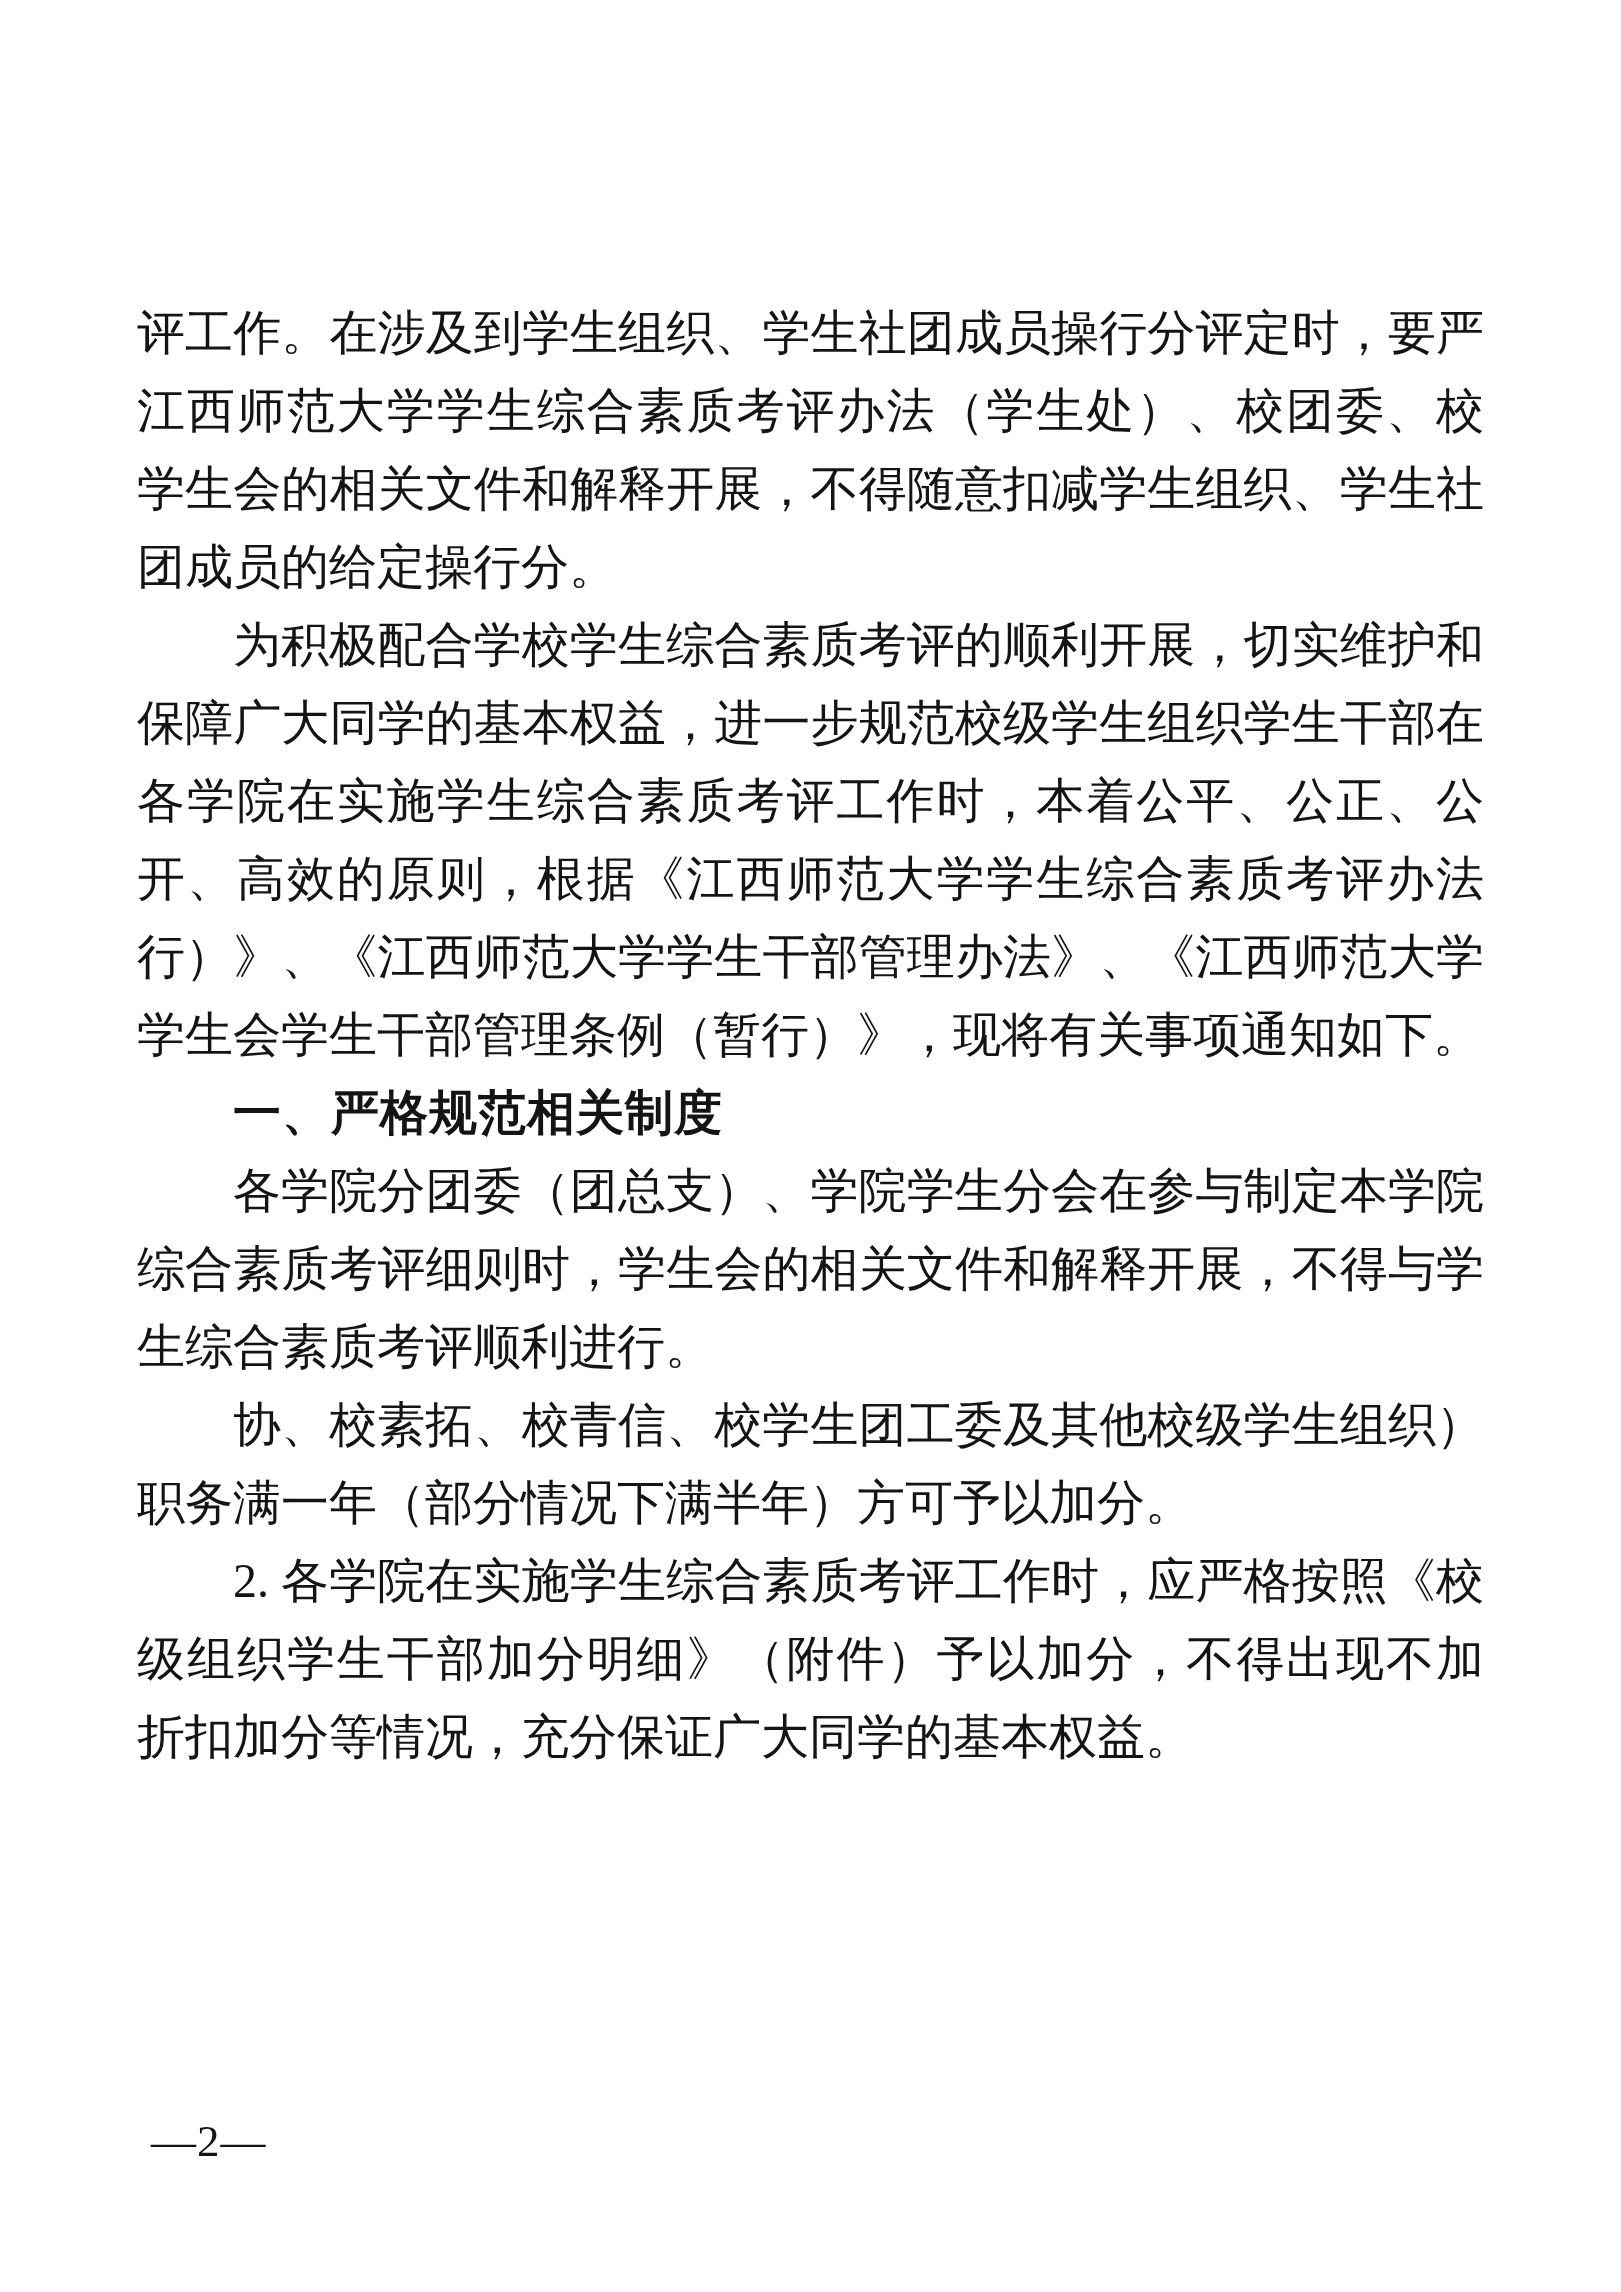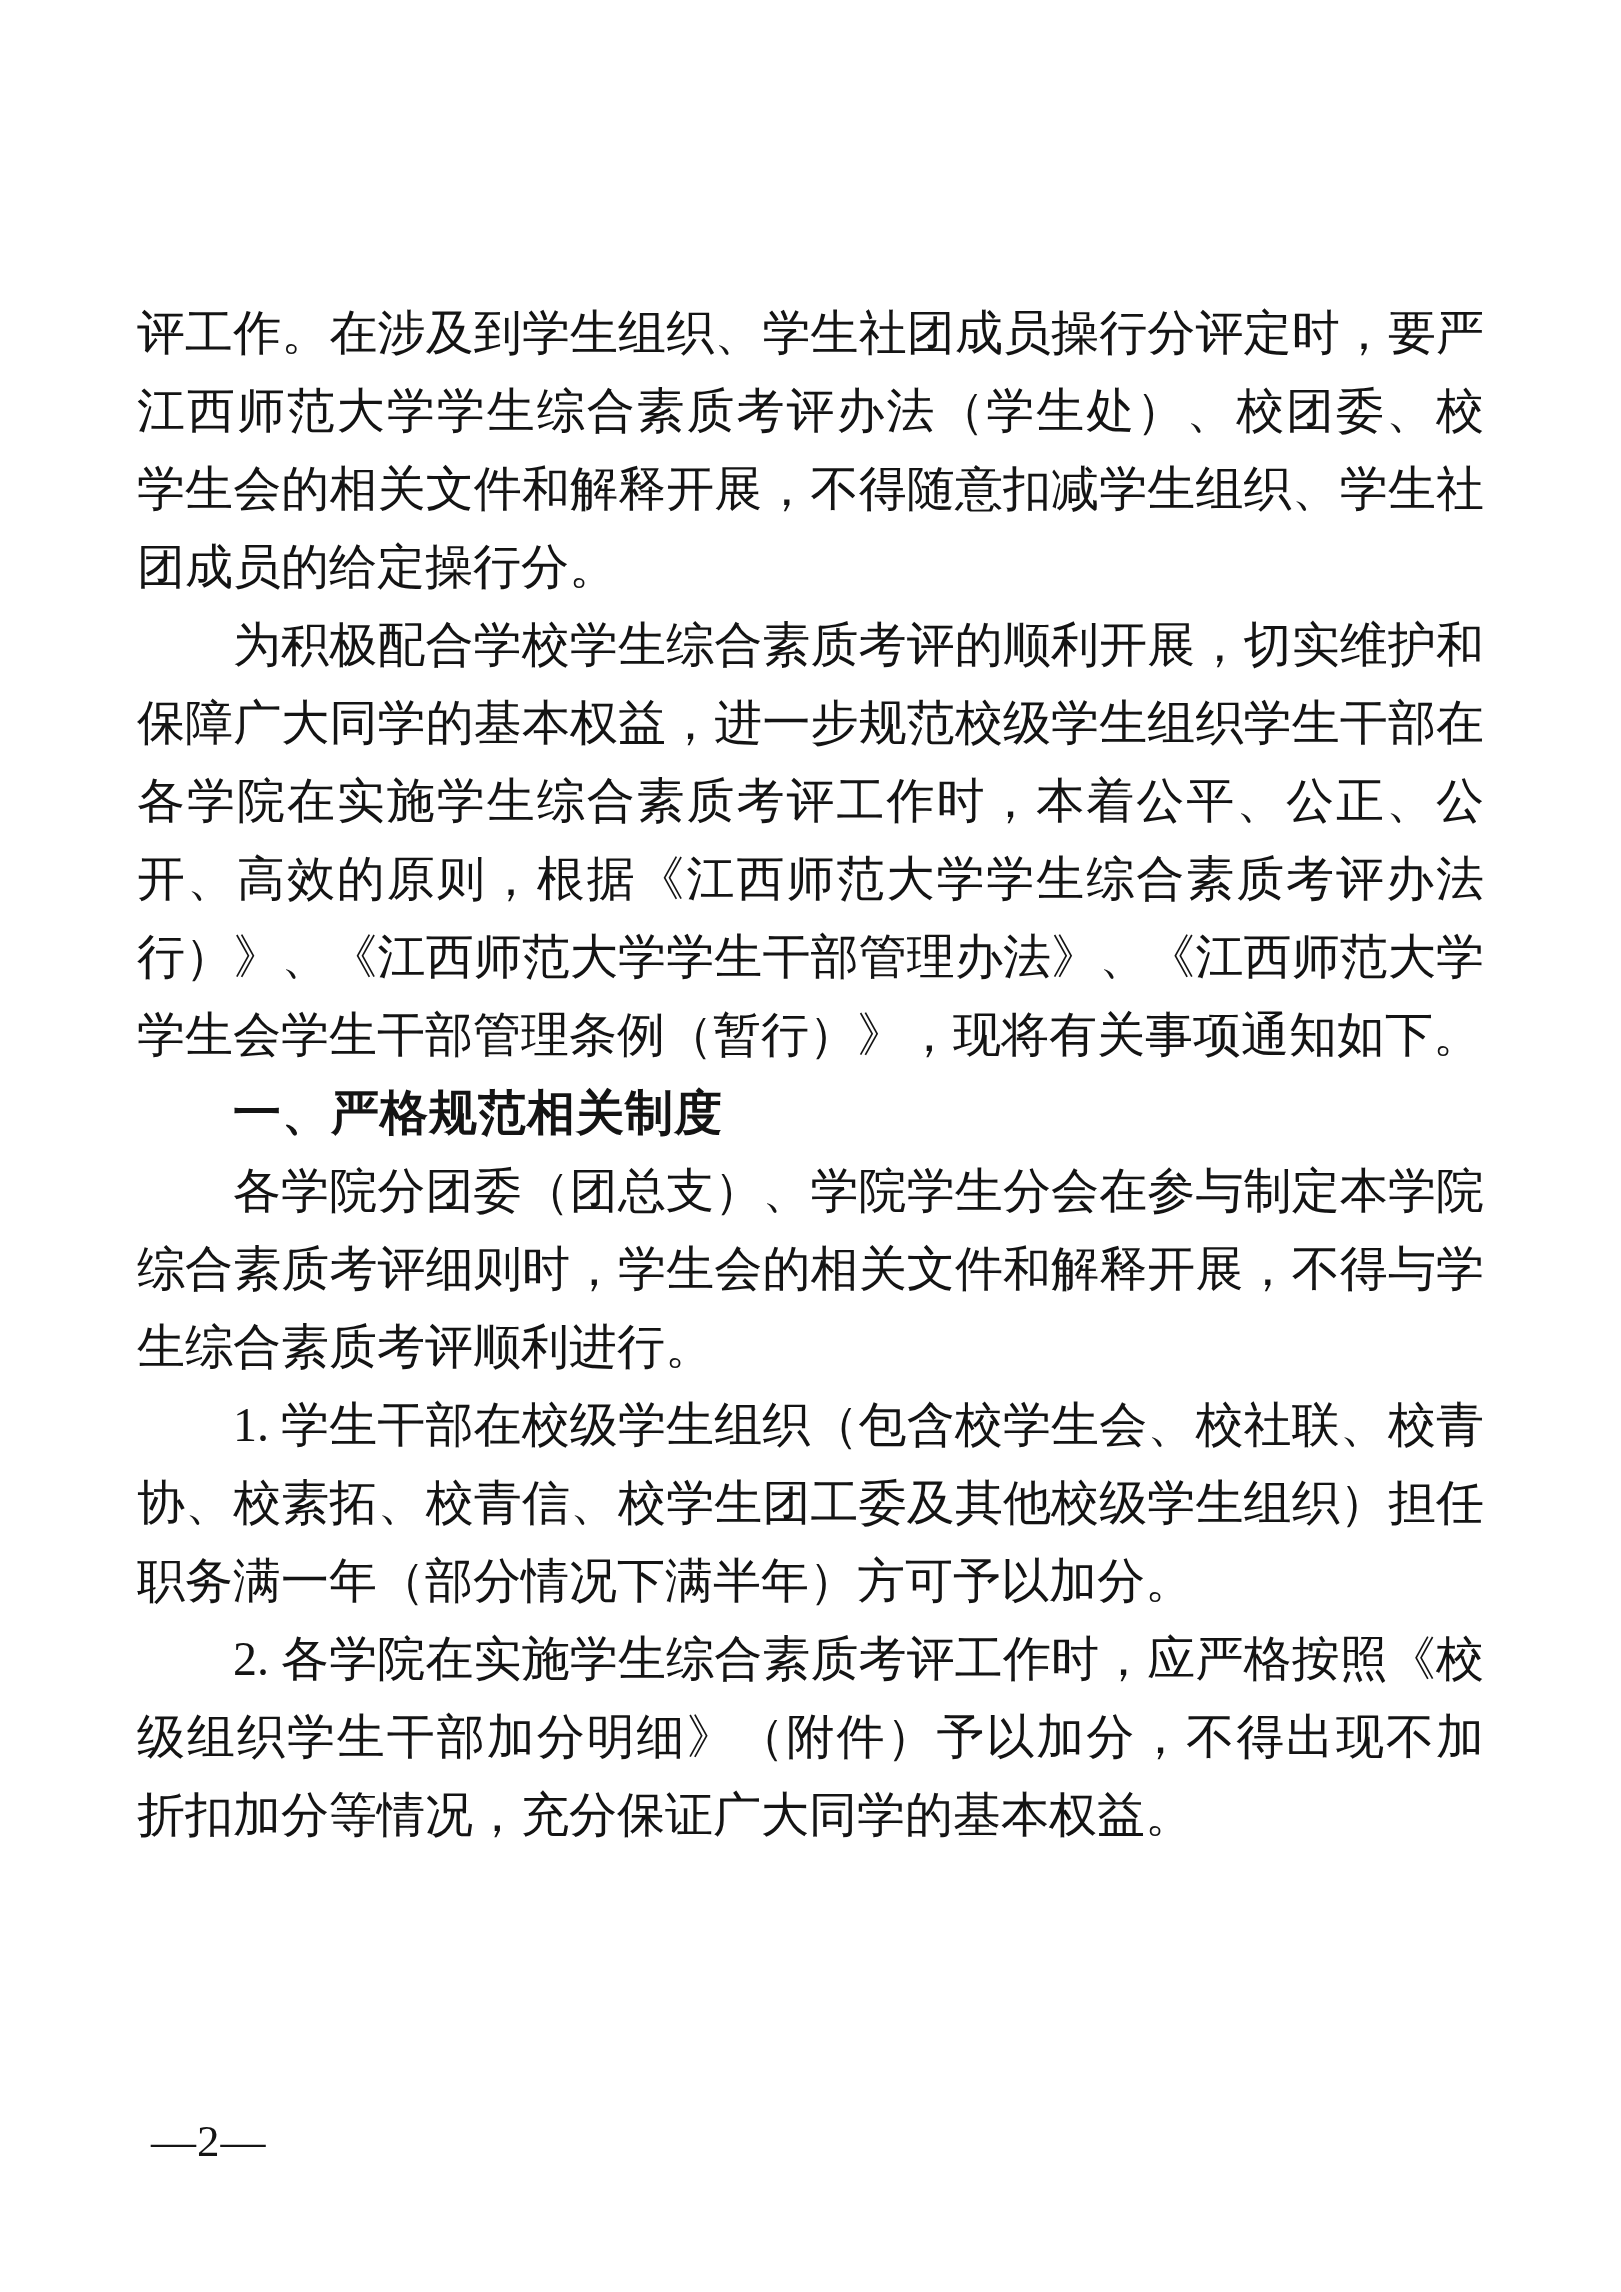--- a/index.html
+++ b/index.html
@@ -74,21 +74,20 @@
     </div>
     <div class="para indent heading">
       <div class="line">一、严格规范相关制度</div>
     </div>
     <div class="para indent">
       <div class="line fill">各学院分团委（团总支）、学院学生分会在参与制定本学院</div>
       <div class="line fill">综合素质考评细则时，学生会的相关文件和解释开展，不得与学</div>
       <div class="line">生综合素质考评顺利进行。</div>
     </div>
     <div class="para indent">
-      <div class="line fill">1. 学生干部在校级学生组织（包含校学生会、校社联、校青</div>
       <div class="line fill">协、校素拓、校青信、校学生团工委及其他校级学生组织）担任</div>
       <div class="line">职务满一年（部分情况下满半年）方可予以加分。</div>
     </div>
     <div class="para indent">
       <div class="line fill">2. 各学院在实施学生综合素质考评工作时，应严格按照《校</div>
       <div class="line fill">级组织学生干部加分明细》（附件）予以加分，不得出现不加分、</div>
       <div class="line">折扣加分等情况，充分保证广大同学的基本权益。</div>
     </div>
   </div>
 

